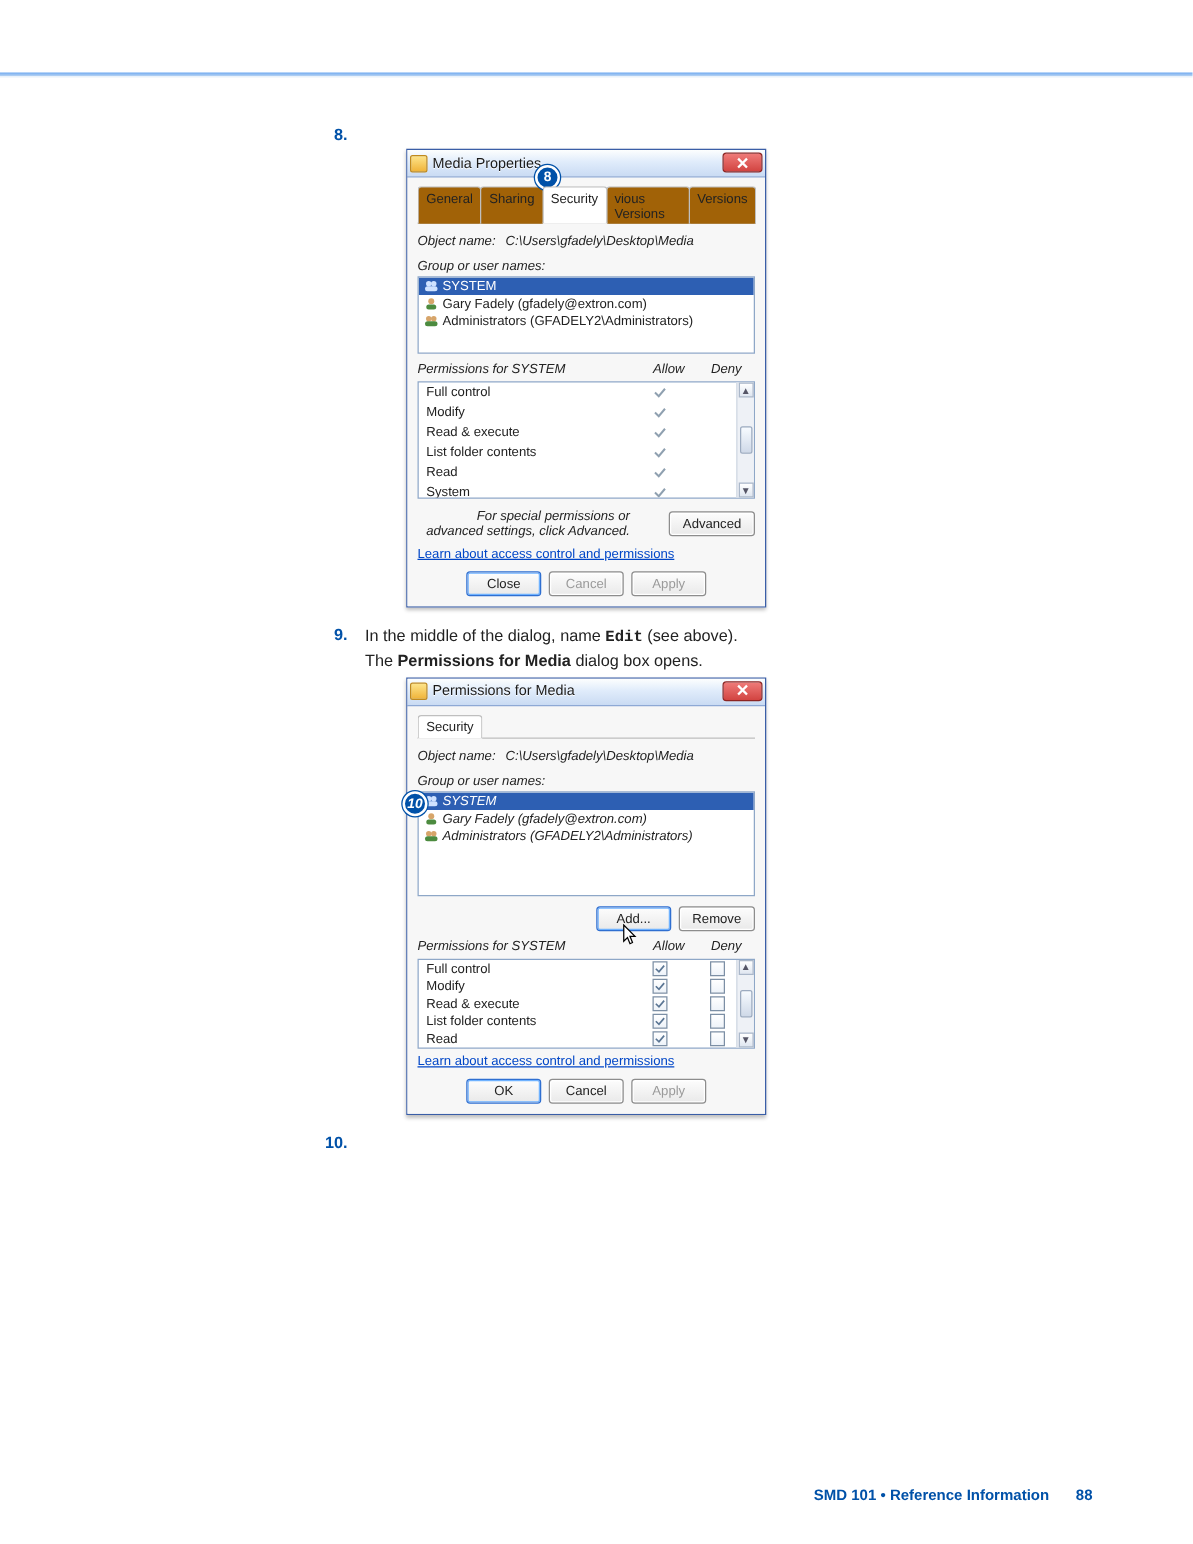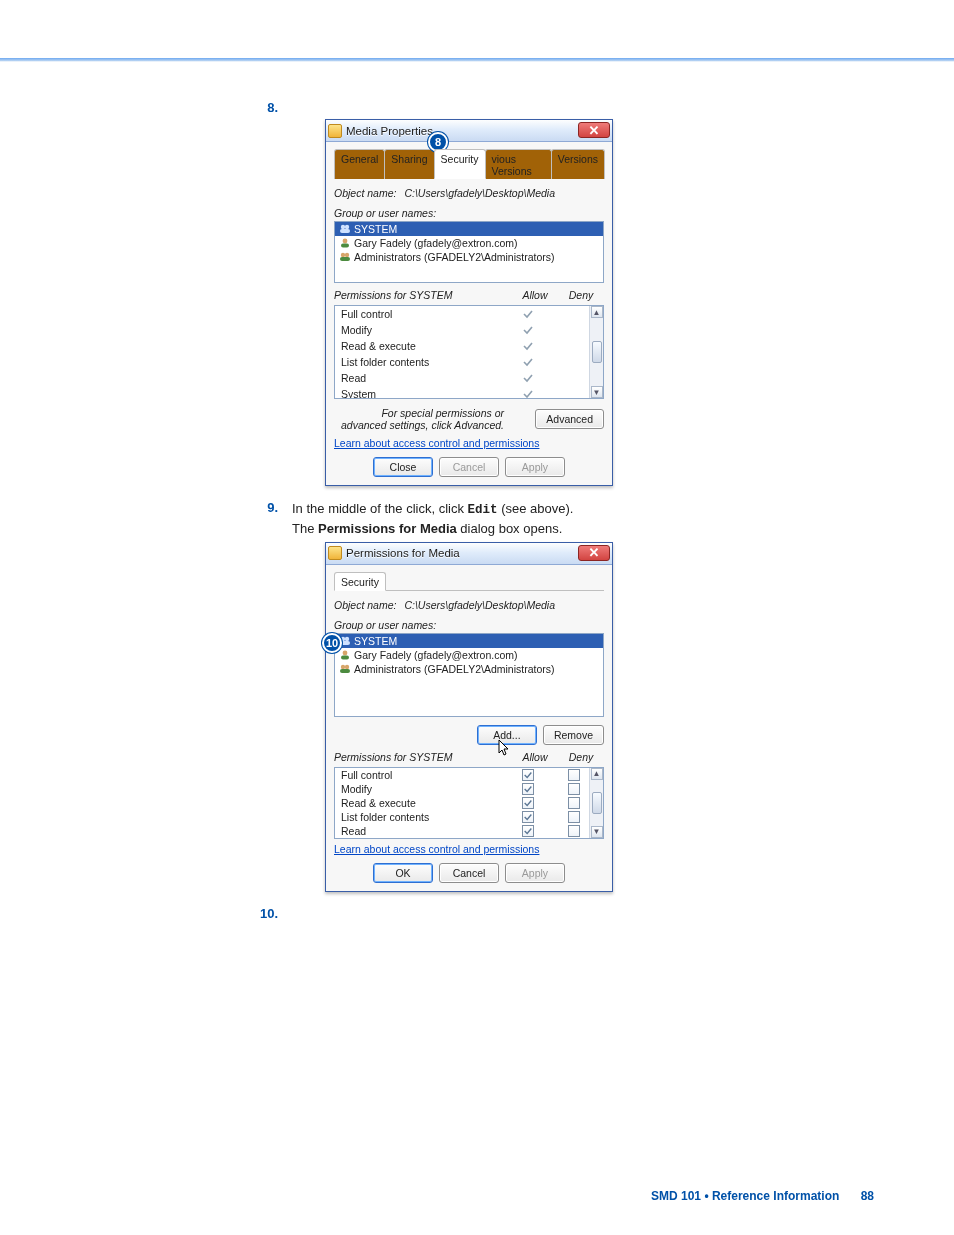--- a/index.html
+++ b/index.html
@@ -355,21 +355,21 @@
             <span class="wbtn dis">Cancel</span>
             <span class="wbtn dis">Apply</span>
           </div>
         </div>
       </div>
     </div>
 
     <div class="step" style="margin-left:210px;">
       <div class="step-num">9.</div>
       <div class="step-text">
-        <span>In the middle of the click, click </span><span class="monotok">Edit</span><span> (see above).</span><br>
+        <span>In the middle of the dialog, name </span><span class="monotok">Edit</span><span> (see above).</span><br>
         <span>The </span><b>Permissions for Media</b><span> dialog box opens.</span>
       </div>
     </div>
 
     <div class="shot-wrap">
       <div class="win">
         <div class="win-title">
           <span class="win-fav"></span>
           <span class="win-title-text">Permissions for Media</span>
           <span class="win-x">✕</span>
@@ -378,21 +378,21 @@
           <div class="tabs">
             <div class="tab active">Security</div>
           </div>
 
           <div class="row" style="justify-content:flex-start; gap:8px;">
             <span class="lbl">Object name:</span>
             <span class="lbl">C:\Users\gfadely\Desktop\Media</span>
           </div>
 
           <div class="lbl" style="margin-top:6px;">Group or user names:</div>
-          <div style="position:relative;">
+          <div style="position:relative;font-style:italic;">
             <div class="callout" style="left:-12px; top:0;">10</div>
             <div class="listbox" style="height:84px;">
               <div class="listrow sel">
                 <span class="ic">
                   <svg width="12" height="12" viewBox="0 0 12 12">
                       <circle cx="4" cy="4" r="2.2" fill="#cfe2ff"></circle>
                       <circle cx="8" cy="4" r="2.2" fill="#cfe2ff"></circle>
                       <rect x="1" y="6" width="10" height="4" rx="2" fill="#cfe2ff"></rect>
                     </svg>
                 </span>

